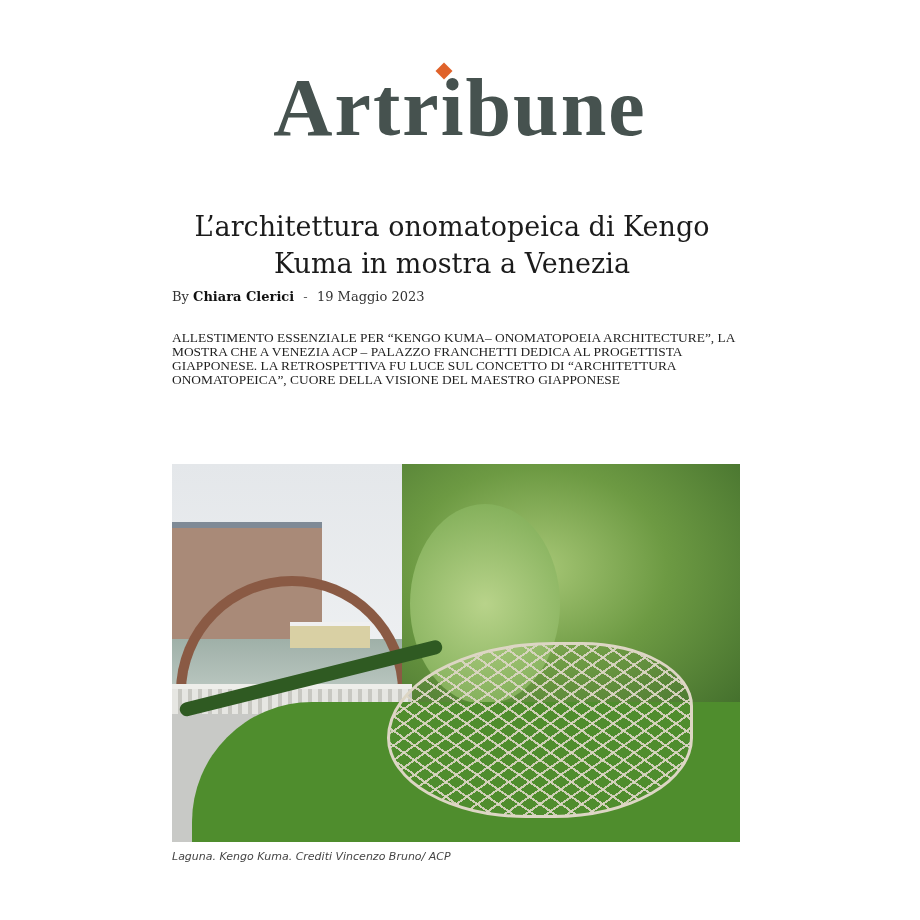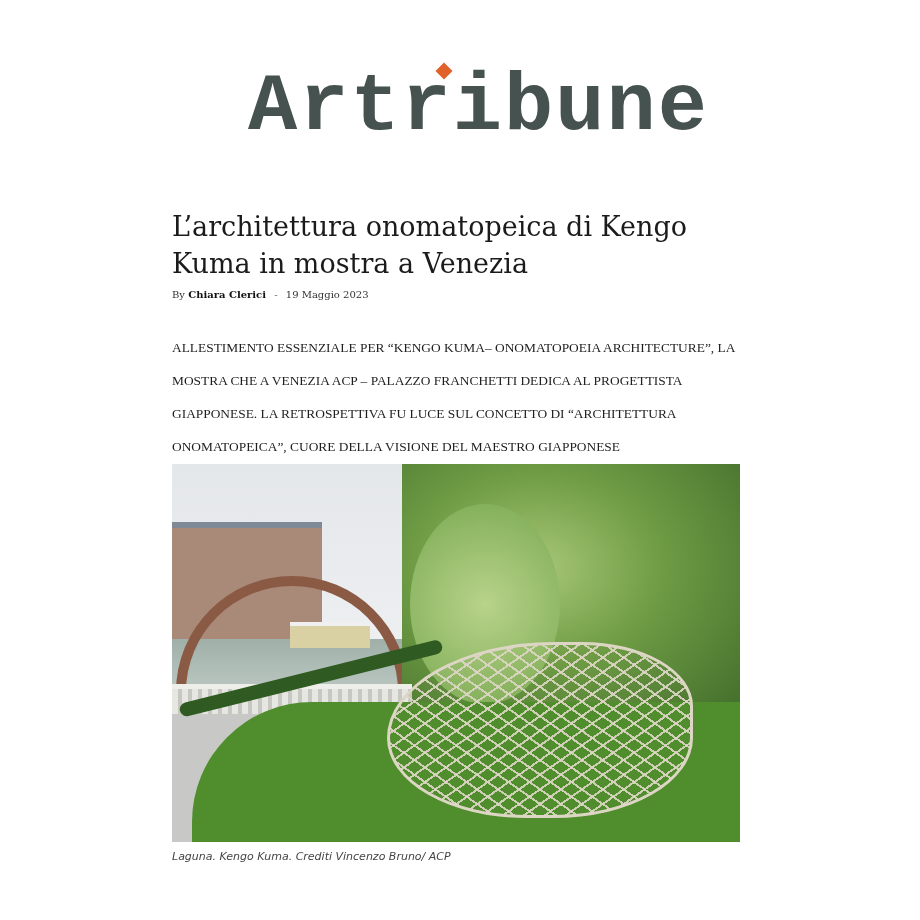--- a/index.html
+++ b/index.html
@@ -1,30 +1,30 @@
 <!DOCTYPE html>
 <html><head>
 <meta charset="utf-8">
 <style>
   html, body { margin:0; padding:0; background:#ffffff; }
   body { width:920px; height:920px; position:relative; overflow:hidden; }
   .logo { position:absolute; left:248px; top:58px; width:424px; height:105px; }
   .logo-text { position:absolute; left:0; top:0; width:100%; text-align:center;
-    font-family:Liberation Mono, monospace; font-weight:bold; font-size:82px; line-height:100px;
+    font-family:Liberation Serif, serif; font-weight:bold; font-size:82px; line-height:100px;
     color:#46524f; letter-spacing:2px; }
   .logo-diamond { position:absolute; left:190px; top:7px; width:12px; height:12px;
     background:#e0622a; transform:rotate(45deg); }
   .title { position:absolute; left:172px; top:208px; width:560px; margin:0;
-    font-family:"DejaVu Serif", serif; font-weight:normal; font-size:27px; line-height:37px; color:#1b1b1b; }
+    font-family:"DejaVu Serif", serif; font-weight:normal; font-size:27px; line-height:37px; color:#1b1b1b;text-align:center; }
   .byline { position:absolute; left:172px; top:289px; font-family:"DejaVu Serif", serif;
-    font-size:10px; color:#333; white-space:nowrap; }
+    font-size:13px; color:#333; white-space:nowrap; }
   .byline .author { font-weight:bold; color:#111; }
   .byline .sep { margin:0 5px; color:#666; }
   .lede { position:absolute; left:172px; top:331px; width:570px; margin:0;
-    font-family:"Liberation Serif", serif; font-size:13.4px; line-height:33px; color:#1e1e1e; }
+    font-family:"Liberation Serif", serif; font-size:13.4px; line-height:14px; color:#1e1e1e; }
   .photo { position:absolute; left:172px; top:464px; width:568px; height:378px; overflow:hidden;
     background:#dfe3e6; }
   .sky { position:absolute; left:0; top:0; width:100%; height:200px;
     background:linear-gradient(180deg,#e4e7ea 0%,#eef0f2 100%); }
   .building { position:absolute; left:0; top:64px; width:150px; height:130px; background:#a98a78; }
   .building-roof { position:absolute; left:0; top:58px; width:150px; height:10px; background:#7f8a96; }
   .canal { position:absolute; left:0; top:175px; width:260px; height:70px;
     background:linear-gradient(180deg,#9fb0a8,#c4cfc9); }
   .bridge { position:absolute; left:4px; top:112px; width:232px; height:120px;
     border:10px solid #8a5a44; border-bottom:none; border-radius:116px 116px 0 0; box-sizing:border-box; }

